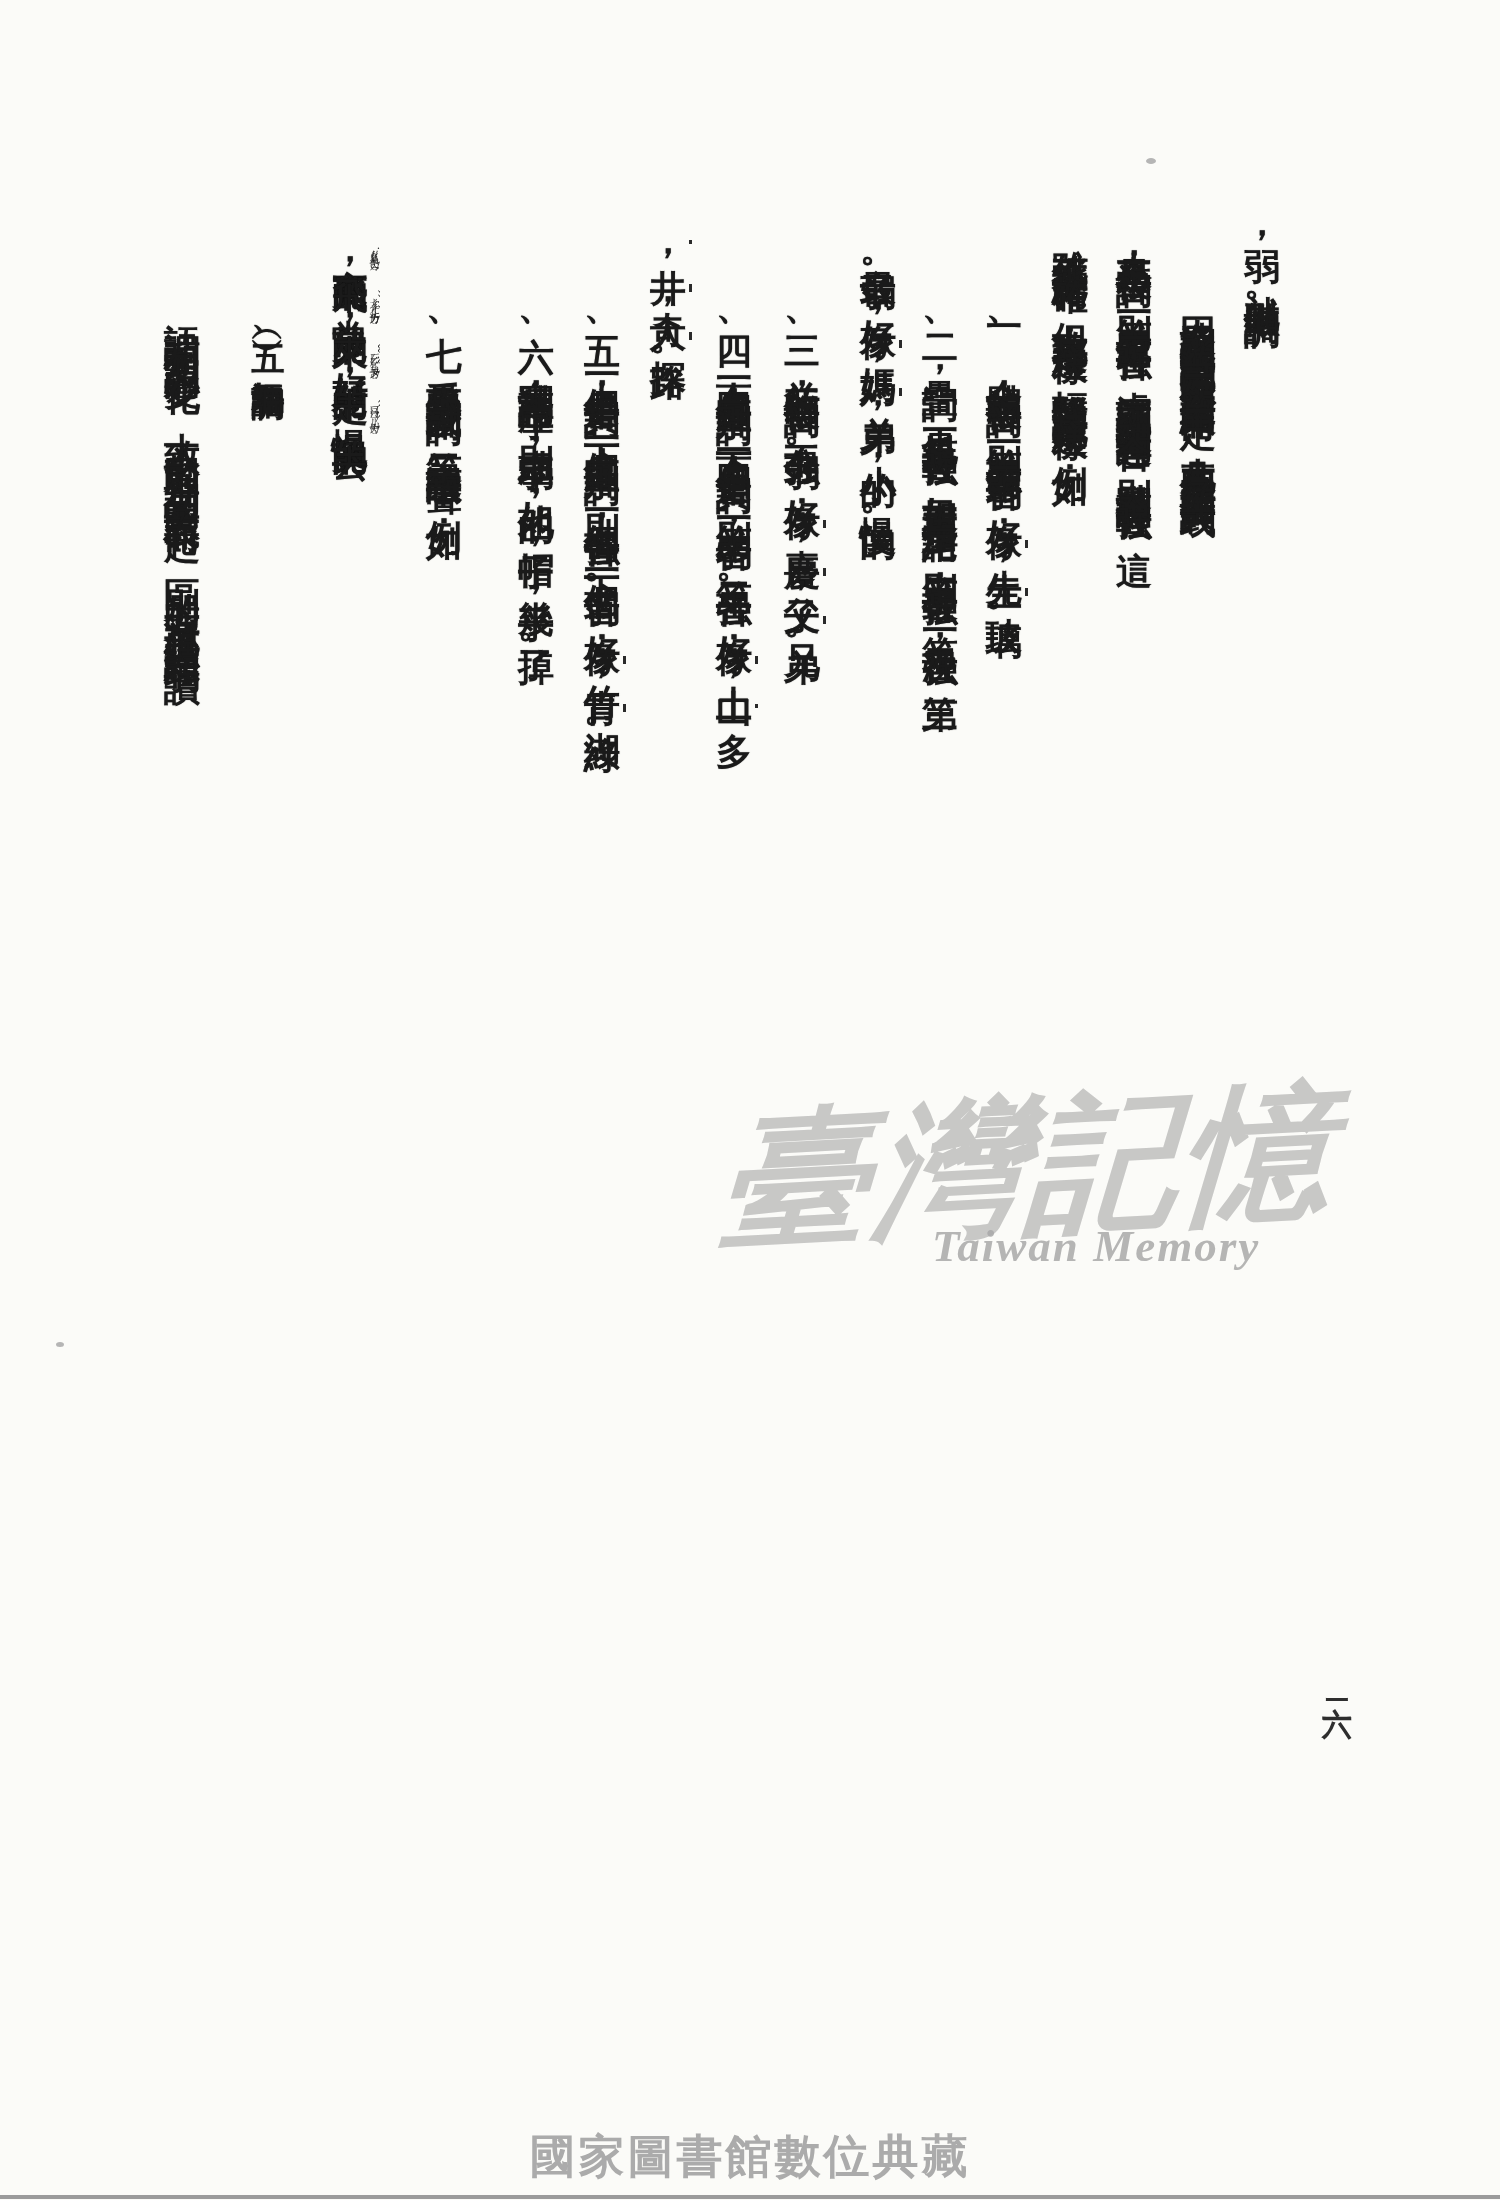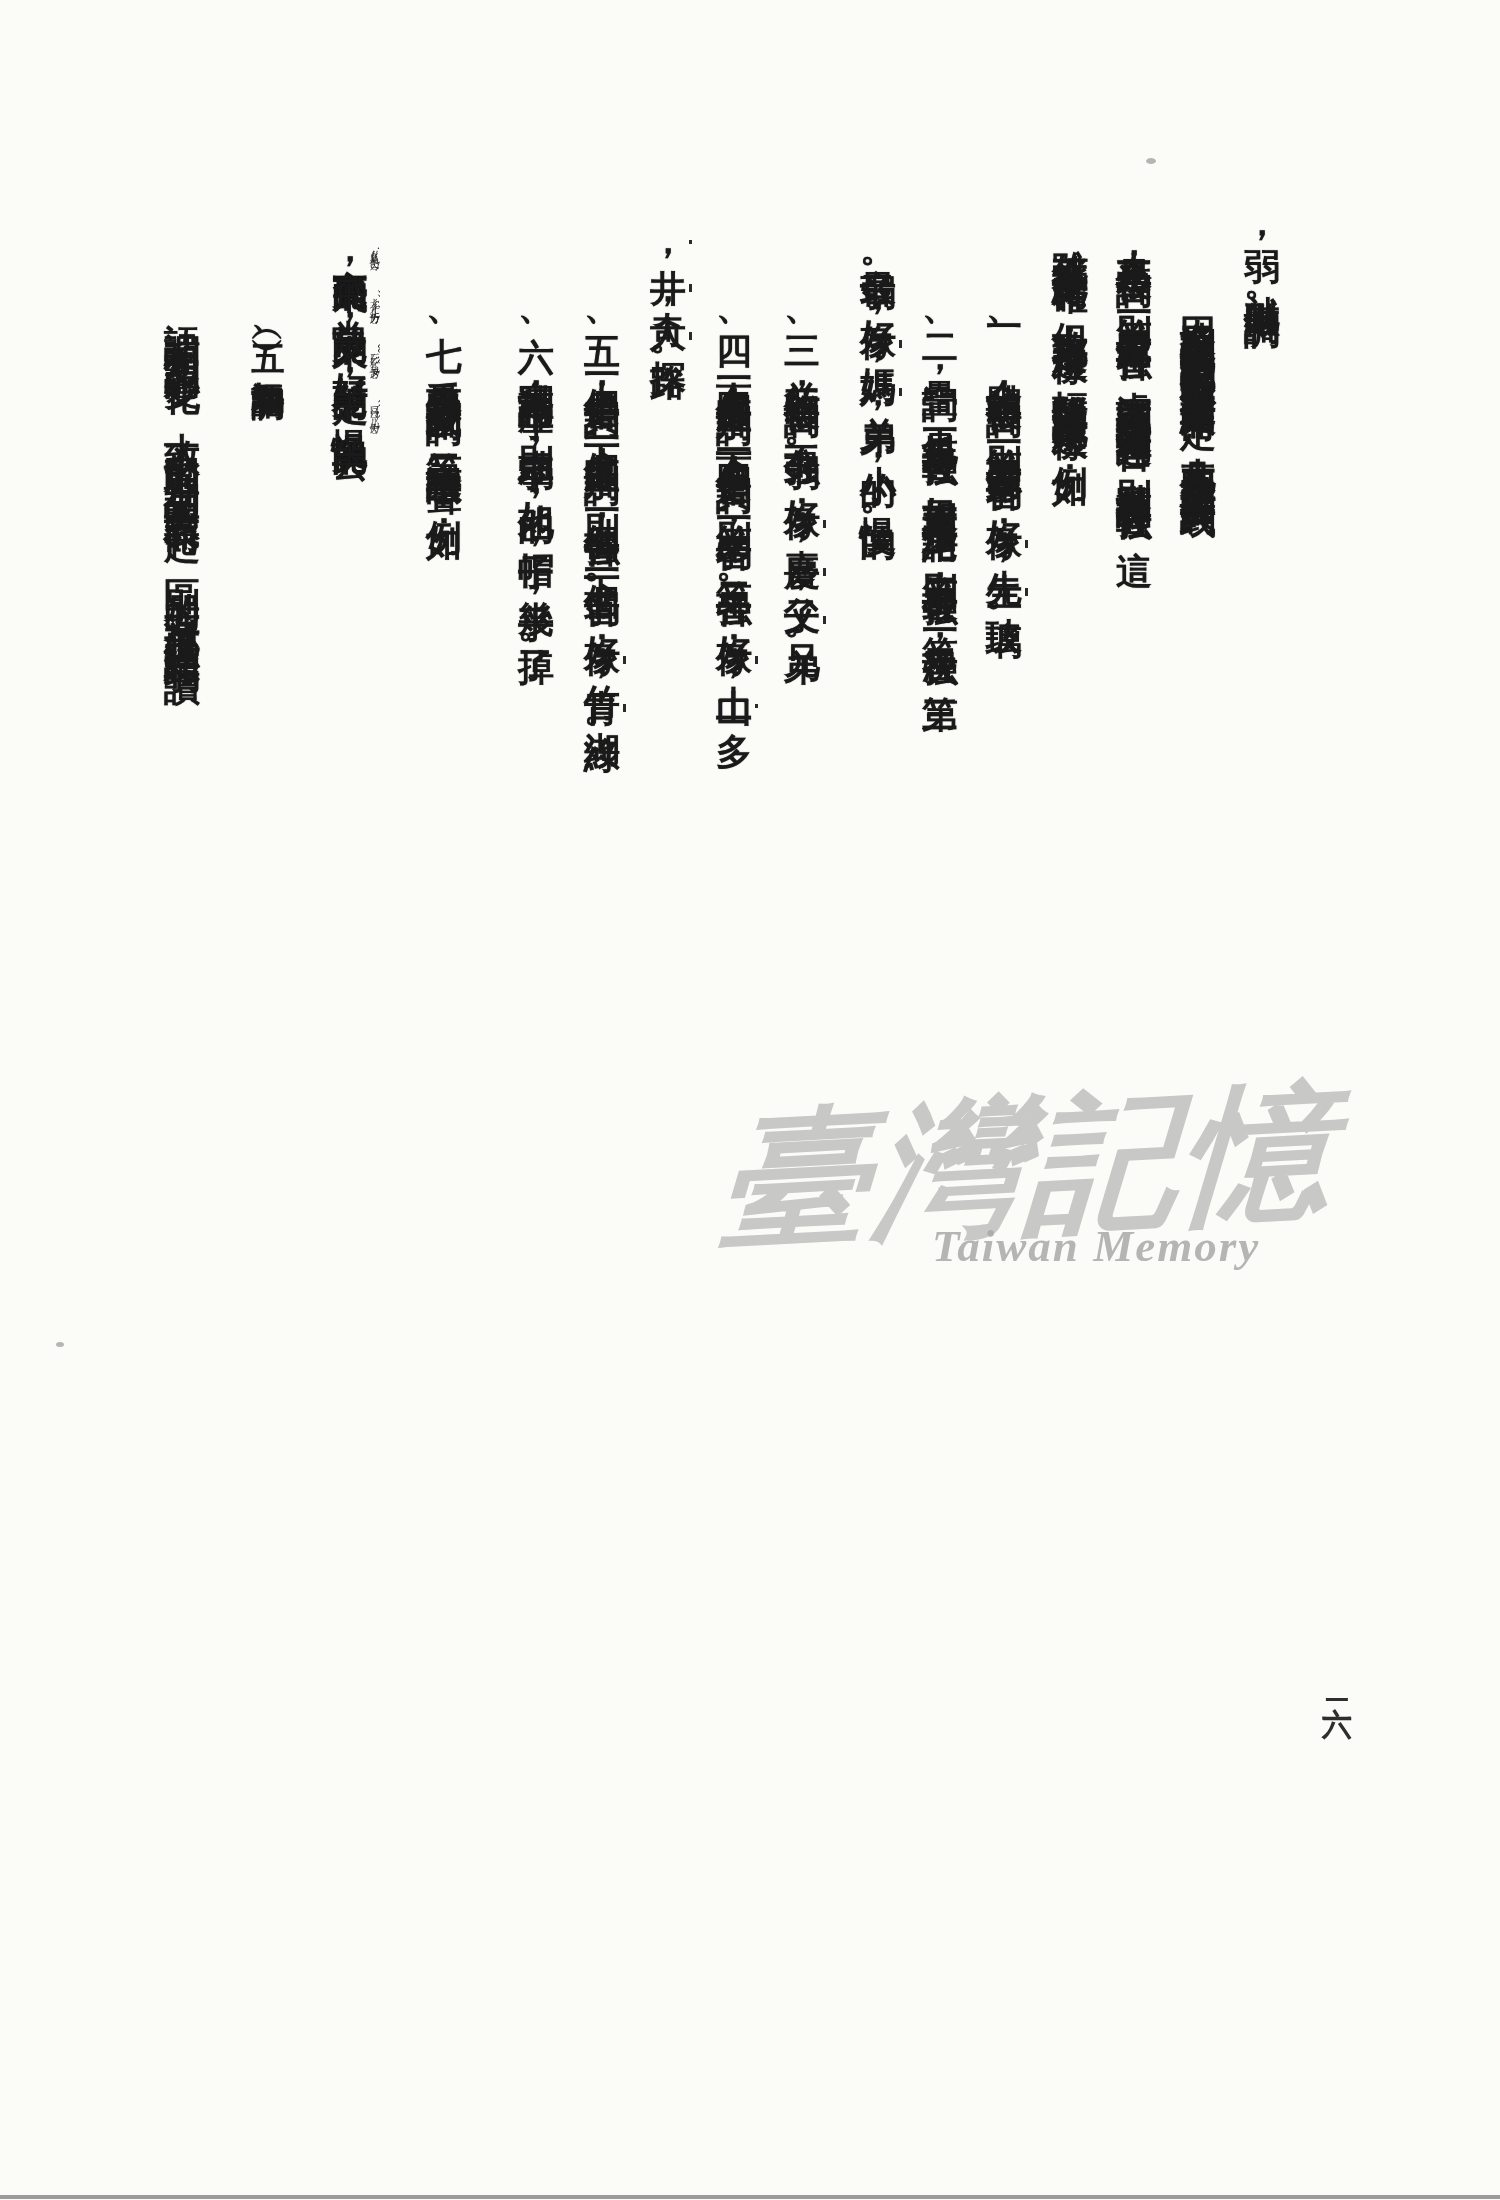--- a/index.html
+++ b/index.html
@@ -161,18 +161,19 @@
       <div class="vcol wide" style="left: 162px; top: 295px;">語調和句調的變化，大致由於區別詞句的意義而起，區別的方法就是强讀和弱讀。</div>
     </main>
 
   <div class="wm-center">
     <span class="wm-cjk">臺灣記憶</span>
     <span class="wm-latin">Taiwan Memory</span>
   </div>
 
   <div class="page-num">二六</div>
 
+  <div class="wm-bottom">國家圖書館數位典藏</div>
 
   <div class="speck" style="left:1146px; top:158px; width:10px; height:6px;"></div>
   <div class="speck" style="left:56px; top:1342px; width:8px; height:5px;"></div>
 
   <div class="scan-edge"></div>
 </div>
 
 </body></html>

